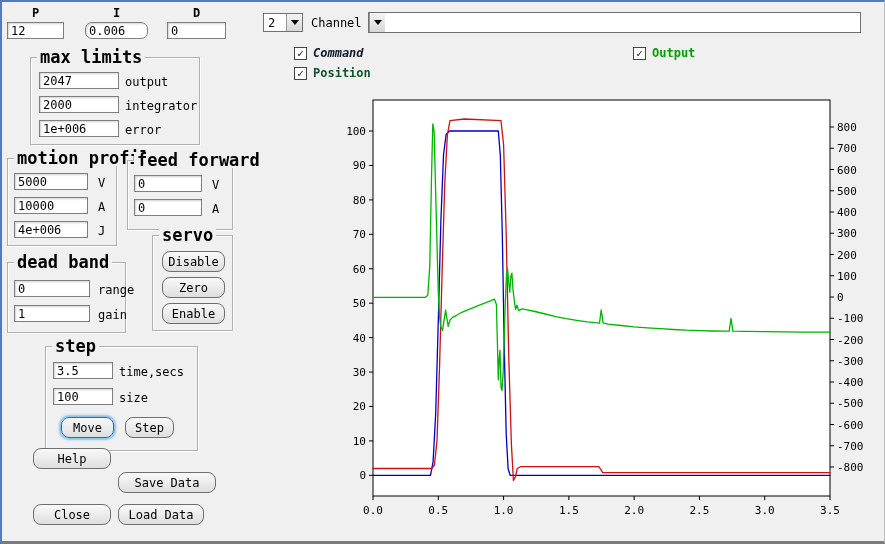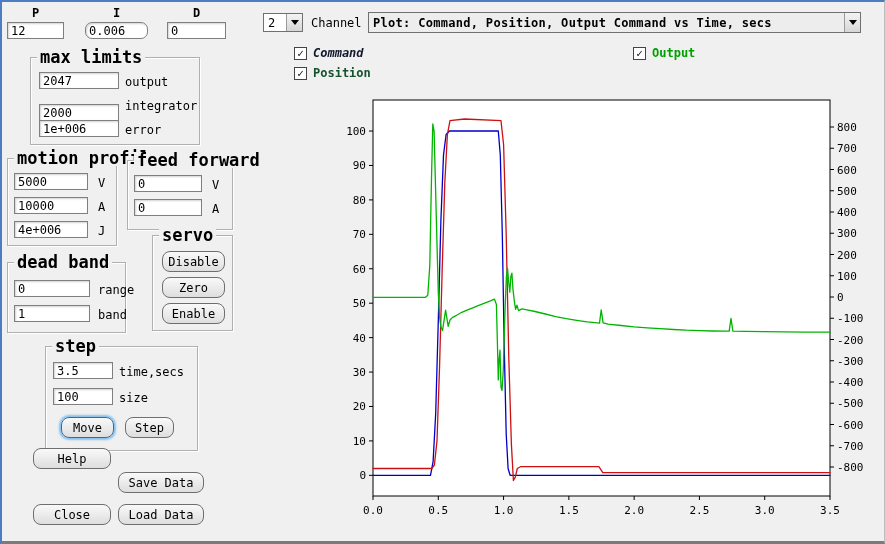--- a/index.html
+++ b/index.html
@@ -99,21 +99,20 @@
 
 <div class="combo" style="left:263px;top:13px;width:40px;height:19px">
   <span class="combo-text">2</span>
   <span class="combo-btn">
       <span class="tri"></span>
     </span>
 </div>
 <span class="plain-label" style="left:311px;top:16px">Channel</span>
 
 <div class="combo plot" style="left:368px;top:12px;width:493px;height:21px">
-  <span class="combo-text">Plot: Command, Position, Output Command vs Time, secs</span>
   <span class="combo-btn">
       <span class="tri"></span>
     </span>
 </div>
 
 <div class="checkrow" style="left:294px;top:46px">
   <span class="cb">
       <span>✓</span>
     </span>
   <span class="cb-label cmd">Command</span>
@@ -128,21 +127,21 @@
   <span class="cb">
       <span>✓</span>
     </span>
   <span class="cb-label out">Output</span>
 </div>
 
 <div class="group" style="left:30px;top:57px;width:170px;height:88px">
   <span class="group-title">max limits</span>
   <input class="field" style="left: 8px; top: 14px; width: 80px;" value="2047">
   <span class="flabel" style="left:94px;top:17px">output</span>
-  <input class="field" style="left: 8px; top: 38px; width: 80px; margin-top: 8px;" value="2000">
+  <input class="field" style="left: 8px; top: 38px; width: 80px;" value="2000">
   <span class="flabel" style="left:94px;top:41px">integrator</span>
   <input class="field" style="left: 8px; top: 62px; width: 80px;" value="1e+006">
   <span class="flabel" style="left:94px;top:65px">error</span>
 </div>
 
 <div class="group" style="left:7px;top:158px;width:110px;height:88px">
   <span class="group-title">motion profile</span>
   <input class="field" style="left: 6px; top: 14px; width: 74px;" value="5000">
   <span class="flabel" style="left:90px;top:17px">V</span>
   <input class="field" style="left: 6px; top: 38px; width: 74px;" value="10000">
@@ -164,35 +163,35 @@
   <button class="btn" style="left:9px;top:15px;width:63px;height:21px">Disable</button>
   <button class="btn" style="left:9px;top:41px;width:63px;height:21px">Zero</button>
   <button class="btn" style="left:9px;top:67px;width:63px;height:21px">Enable</button>
 </div>
 
 <div class="group" style="left:7px;top:262px;width:119px;height:71px">
   <span class="group-title">dead band</span>
   <input class="field" style="left: 6px; top: 17px; width: 76px;" value="0">
   <span class="flabel" style="left:90px;top:20px">range</span>
   <input class="field" style="left: 6px; top: 42px; width: 76px;" value="1">
-  <span class="flabel" style="left:90px;top:45px">band</span>
+  <span class="flabel" style="left:90px;top:45px">gain</span>
 </div>
 
 <div class="group" style="left:45px;top:346px;width:153px;height:105px">
   <span class="group-title">step</span>
   <input class="field" style="left: 7px; top: 15px; width: 60px;" value="3.5">
   <span class="flabel" style="left:73px;top:18px">time,secs</span>
   <input class="field" style="left: 7px; top: 41px; width: 60px;" value="100">
   <span class="flabel" style="left:73px;top:44px">size</span>
   <button class="btn focused" style="left:15px;top:70px;width:53px;height:21px">Move</button>
   <button class="btn" style="left:79px;top:70px;width:49px;height:21px">Step</button>
 </div>
 
 <button class="btn" style="left:33px;top:448px;width:78px;height:21px">Help</button>
-<button class="btn" style="left:118px;top:472px;width:86px;height:21px">Save Data</button>
+<button class="btn" style="left:118px;top:472px;width:98px;height:21px">Save Data</button>
 <button class="btn" style="left:33px;top:504px;width:78px;height:21px">Close</button>
 <button class="btn" style="left:118px;top:504px;width:86px;height:21px">Load Data</button>
 
 <svg class="chart" width="547" height="446" viewBox="0 0 547 446">
     <rect x="35" y="12" width="457" height="396" fill="#ffffff" stroke="#000000" stroke-width="1"></rect>
     <line x1="35" y1="408" x2="35" y2="412" stroke="#000"></line>
     <text x="35" y="426" text-anchor="middle" font-size="11">0.0</text>
     <line x1="100.28571428571428" y1="408" x2="100.28571428571428" y2="412" stroke="#000"></line>
     <text x="100.28571428571428" y="426" text-anchor="middle" font-size="11">0.5</text>
     <line x1="165.57142857142856" y1="408" x2="165.57142857142856" y2="412" stroke="#000"></line>

